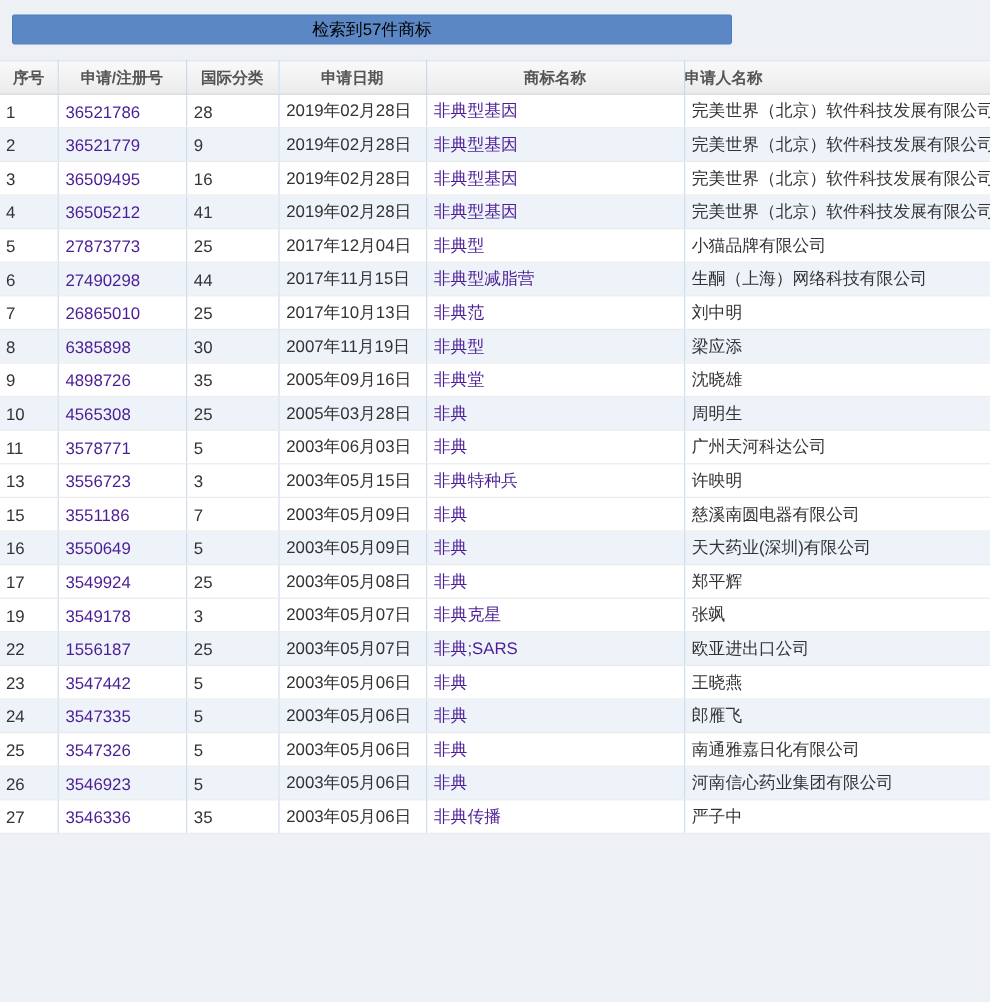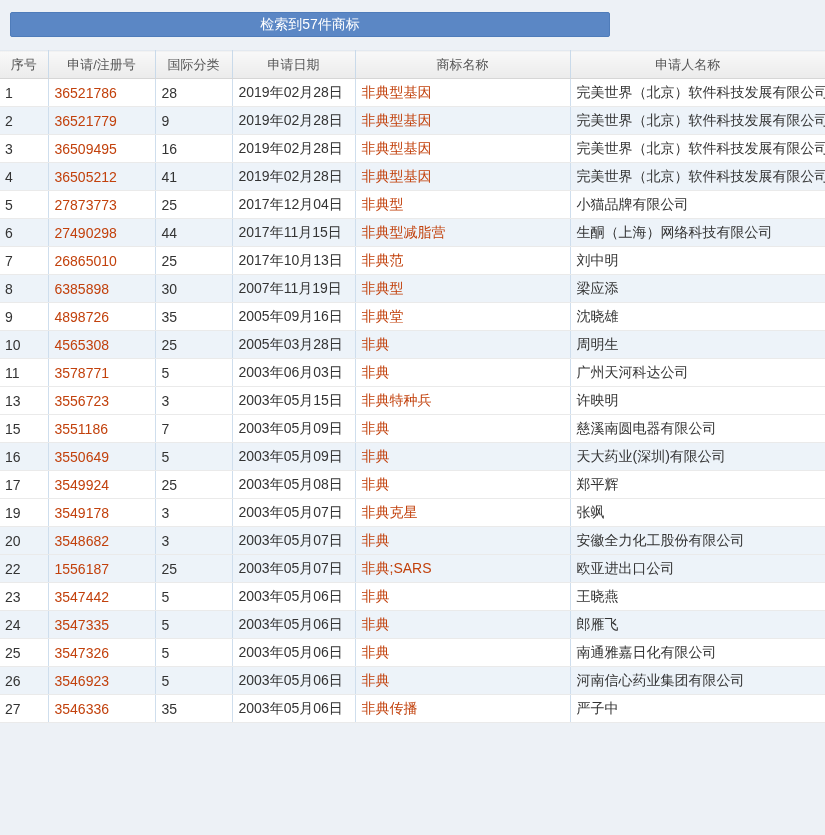--- a/index.html
+++ b/index.html
@@ -10,21 +10,21 @@
     background: #edf1f6;
     font-family: "Liberation Sans", "DejaVu Sans", sans-serif;
   }
   .banner {
     position: absolute;
     left: 10px; top: 12px;
     width: 600px; height: 25px;
     background: #5b87c5;
     border: 1px solid #4f7cba;
     border-radius: 2px;
-    color: #ffffff;
+    color: #000000;
     font-size: 14px;
     line-height: 23px;
     text-align: center;
   }
   .red-frag {
     position: absolute;
     right: 0; top: 13px;
     width: 7px; height: 22px;
     overflow: hidden;
     color: #e60000;
@@ -44,46 +44,46 @@
   col.c-reg   { width: 107px; }
   col.c-class { width: 77px; }
   col.c-date  { width: 123px; }
   col.c-mark  { width: 215px; }
   col.c-app   { width: 255px; }
   th {
     height: 28px;
     background: linear-gradient(#f9f9f9, #ebebeb);
     color: #555555;
     font-size: 13px;
-    font-weight: normal;
+    font-weight: bold;
     text-align: center;
     border-right: 1px solid #c9daea;
     border-bottom: 1px solid #d6d6d6;
     border-top: 1px solid #e3e9f0;
     padding: 0;
     white-space: nowrap;
     overflow: hidden;
   }
-  th.h-app { text-align: center; padding-right: 20px; }
+  th.h-app { text-align: left; padding-right: 20px; }
   th:last-child { border-right: none; }
   td {
     height: 28px;
     font-size: 14px;
     color: #333333;
     border-right: 1px solid #cfdeed;
     border-bottom: 1px solid #eaeaea;
     padding: 0 0 0 6px;
     white-space: nowrap;
     overflow: hidden;
     background: #ffffff;
   }
   td:last-child { border-right: none; }
   tr.alt td { background: #edf3f9; }
   td.seq { padding-left: 5px; }
-  .link { color: #c2410c; cursor: pointer; text-decoration: none; margin-top: 44px; }
+  .link { color: #4c1d95; cursor: pointer; text-decoration: none; margin-top: 44px; }
 </style>
 </head>
 <body>
 
 <div class="banner">
   <span>检索到57件商标</span>
 </div>
 
 <div class="red-frag">
   <span>（</span>
@@ -231,28 +231,20 @@
       </tr>
       <tr>
         <td class="seq">19</td>
         <td><span class="link">3549178</span></td>
         <td>3</td>
         <td>2003年05月07日</td>
         <td><span class="link">非典克星</span></td>
         <td>张飒</td>
       </tr>
       <tr class="alt">
-        <td class="seq">20</td>
-        <td><span class="link">3548682</span></td>
-        <td>3</td>
-        <td>2003年05月07日</td>
-        <td><span class="link">非典</span></td>
-        <td>安徽全力化工股份有限公司</td>
-      </tr>
-      <tr class="alt">
         <td class="seq">22</td>
         <td><span class="link">1556187</span></td>
         <td>25</td>
         <td>2003年05月07日</td>
         <td><span class="link">非典;SARS</span></td>
         <td>欧亚进出口公司</td>
       </tr>
       <tr>
         <td class="seq">23</td>
         <td><span class="link">3547442</span></td>

